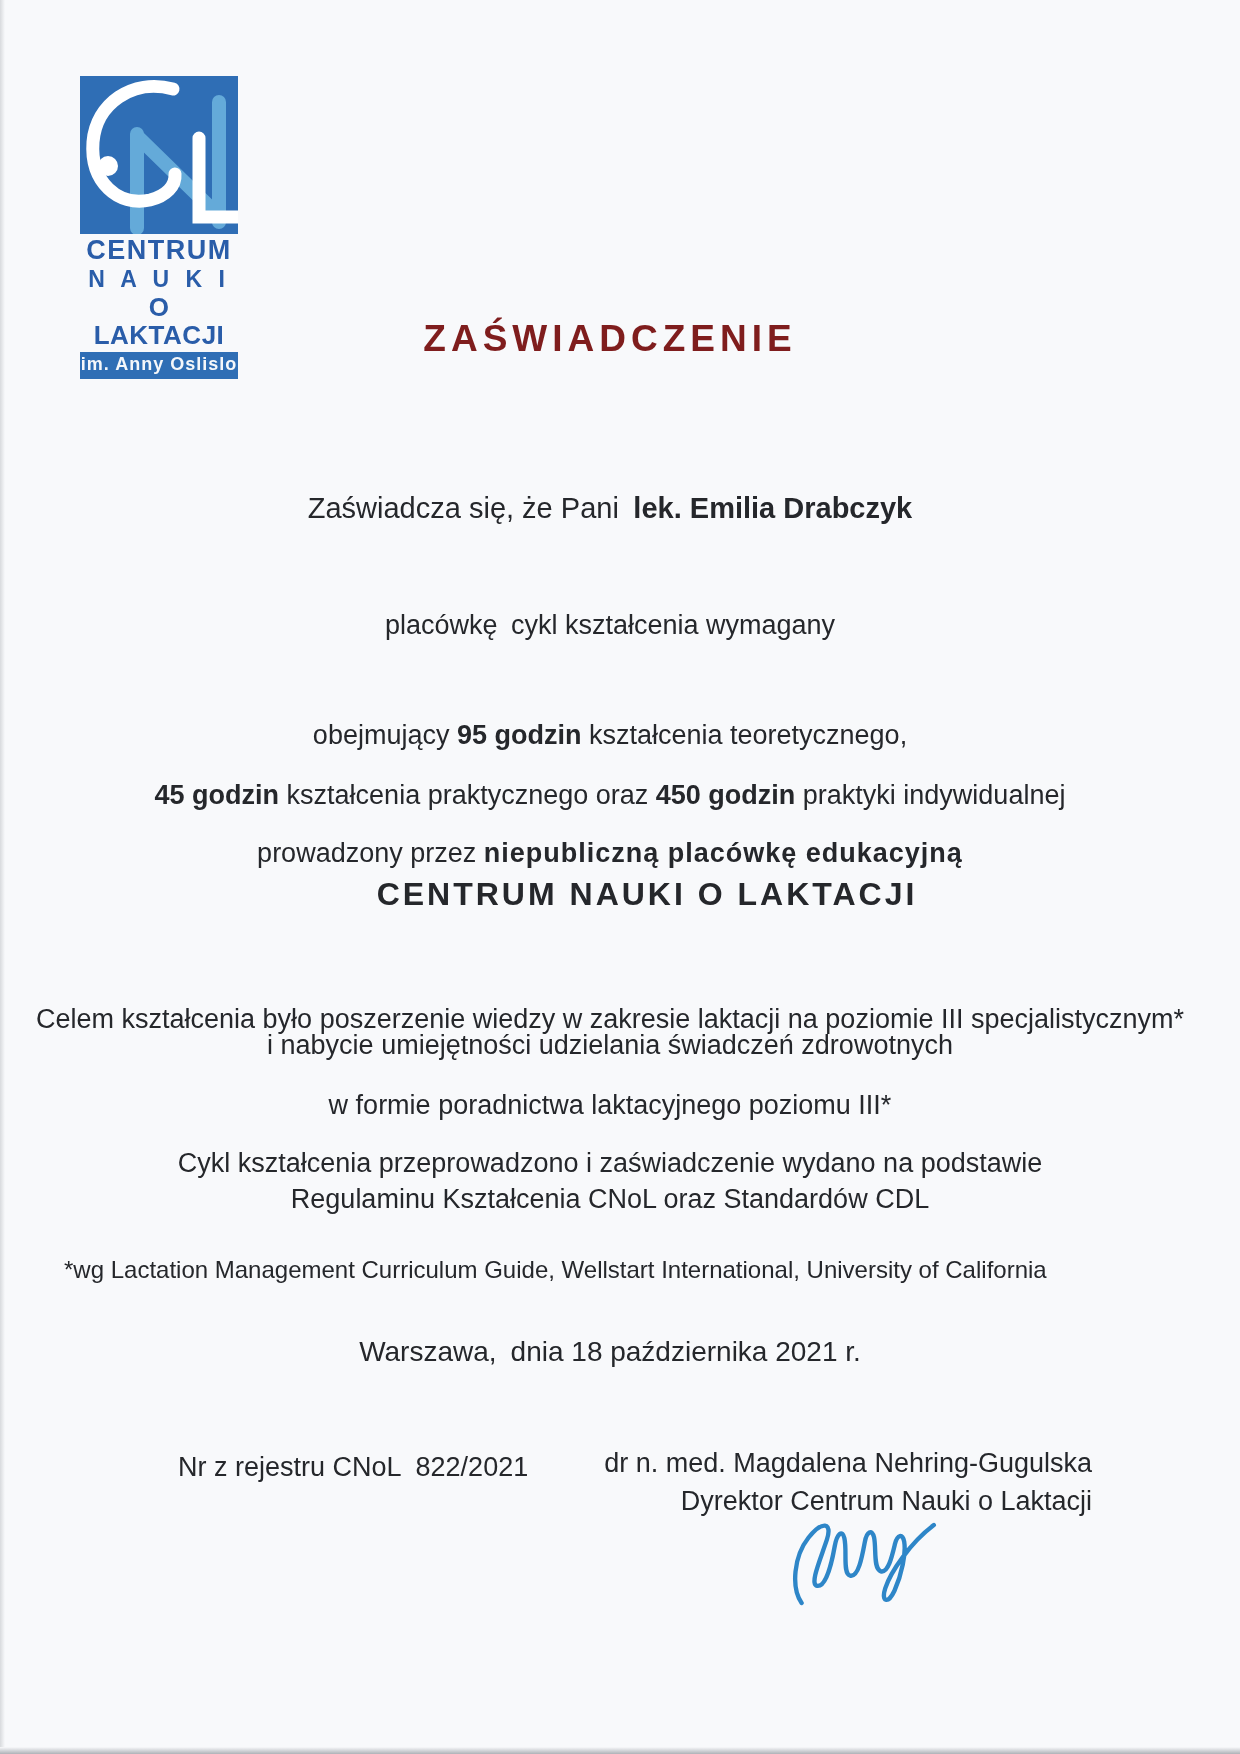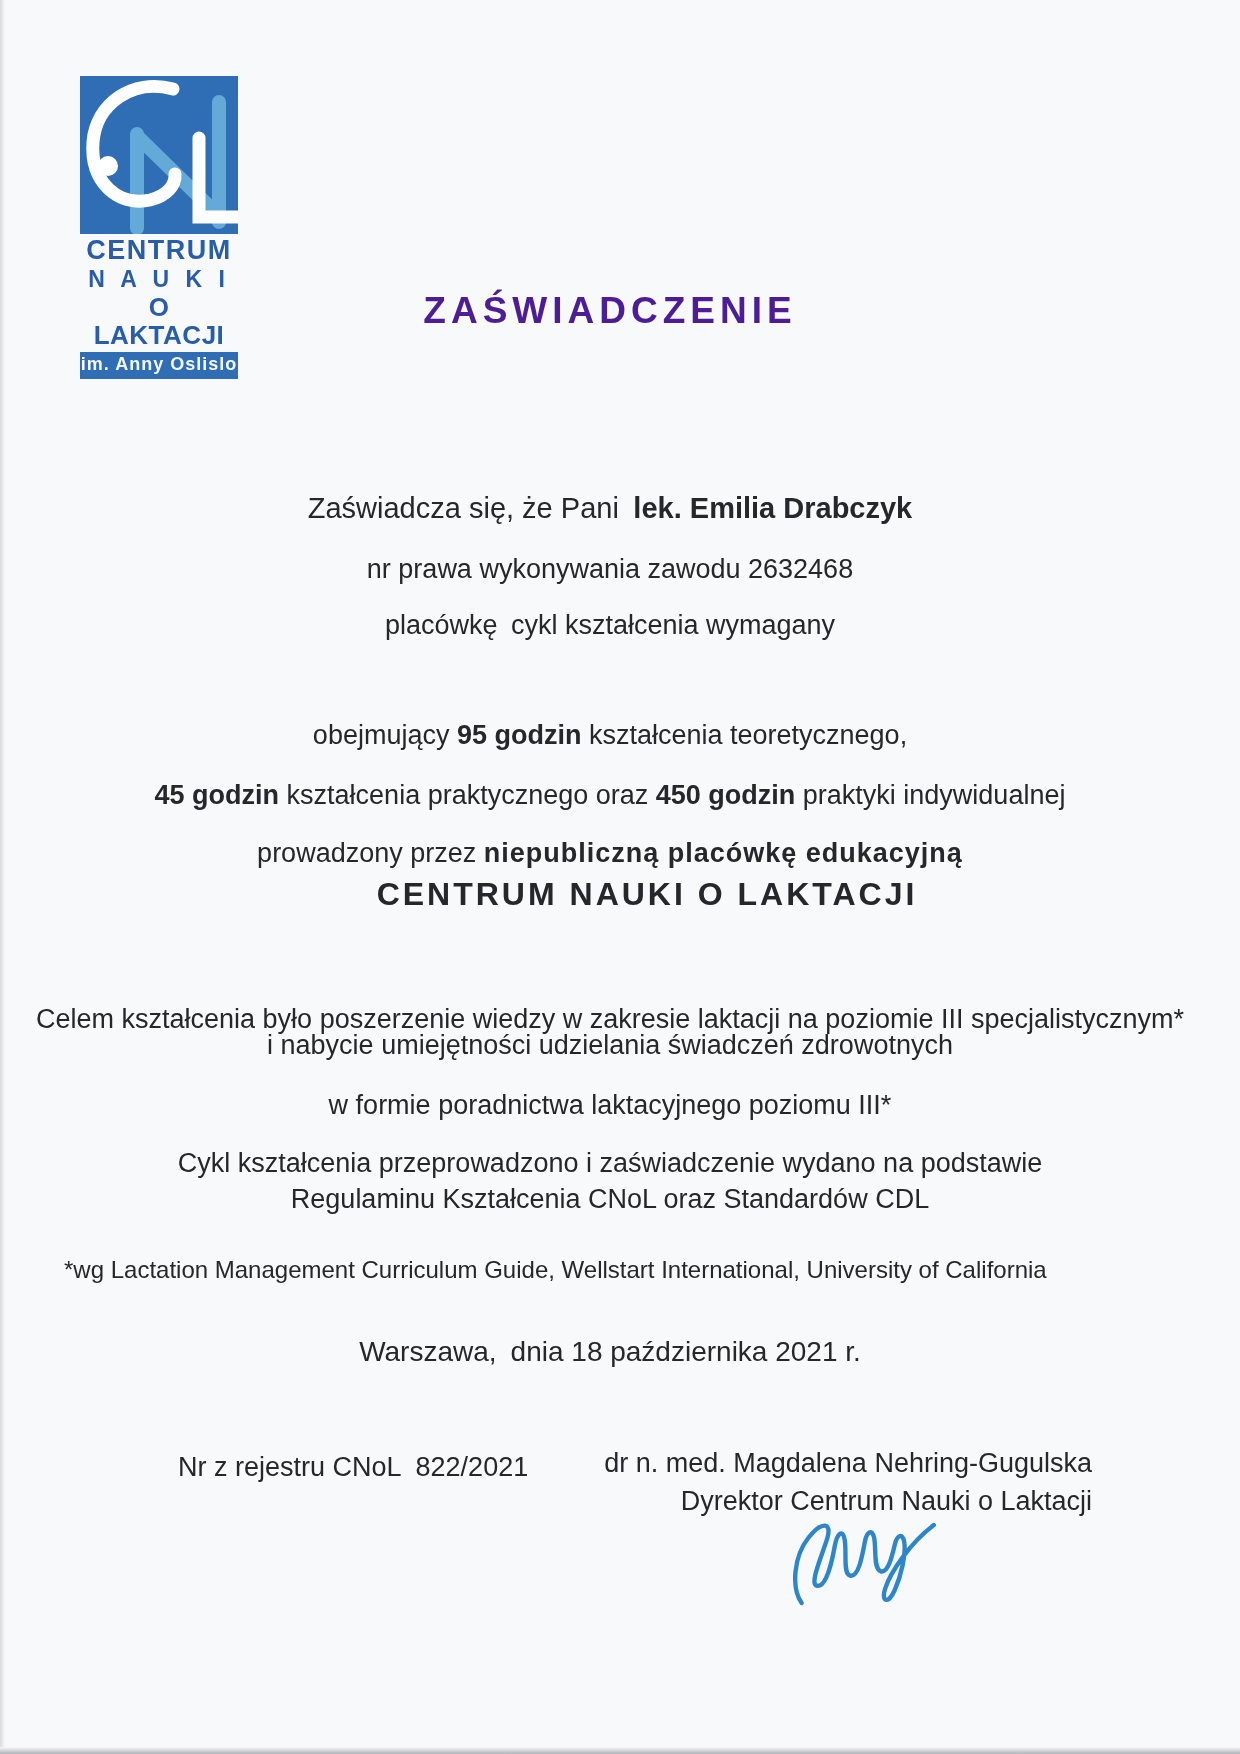--- a/index.html
+++ b/index.html
@@ -19,21 +19,21 @@
   .logo { left:80px; top:76px; width:158px; }
   .logo-square { display:block; width:158px; height:158px; }
   .logo-text { color:#2a5da9; font-weight:bold; text-align:center; line-height:1.05; margin-top:2px; }
   .logo-line1 { font-size:27px; letter-spacing:1.5px; }
   .logo-line2 { font-size:23px; letter-spacing:5px; margin-top:3px; }
   .logo-line3 { font-size:26px; letter-spacing:0.5px; margin-top:3px; }
   .logo-band { margin-top:3px; background:#2f6eb5; color:#f5f7fa; font-size:18px;
                letter-spacing:1px; text-align:center; padding:2px 0 4px 0;font-weight:bold; }
 
   
-  .title { top:290px; font-size:37px; font-weight:bold; letter-spacing:5px; color:#4c1d95;text-align:center; }
+  .title { top:318px; font-size:37px; font-weight:bold; letter-spacing:5px; color:#7f1d1d;text-align:center; }
 
   
   .t27 { font-size:27px; }
   .t29 { font-size:29px; }
   .t31 { font-size:31px; }
   .b { font-weight:bold; }
   .ls1 { letter-spacing:1px; }
   .line8 { font-size:32px; font-weight:bold; letter-spacing:3px;padding-left:37px; }
   .footnote { left:64px; font-size:24px; white-space:nowrap; }
   .date { font-size:28px; }
@@ -76,21 +76,20 @@
     <div class="logo-text logo-line3">O LAKTACJI</div>
     <div class="logo-band">im. Anny Oslislo</div>
   </div>
 
   <div class="abs center-line title">ZAŚWIADCZENIE</div>
 
   <div class="abs center-line t29" style="top:492px">
     <span>Zaświadcza się, że Pani </span><span class="b">lek. Emilia Drabczyk</span>
   </div>
 
-  <div class="abs center-line t27" style="top:554px">nr prawa wykonywania zawodu 2632468</div>
 
   <div class="abs center-line t27" style="top:610px">placówkę cykl kształcenia wymagany</div>
 
 
   <div class="abs center-line t27" style="top:720px">
     <span>obejmujący </span><span class="b">95 godzin</span><span> kształcenia teoretycznego,</span>
   </div>
 
   <div class="abs center-line t27" style="top:780px">
     <span class="b">45 godzin</span><span> kształcenia praktycznego oraz </span><span class="b">450 godzin</span><span> praktyki indywidualnej</span>

